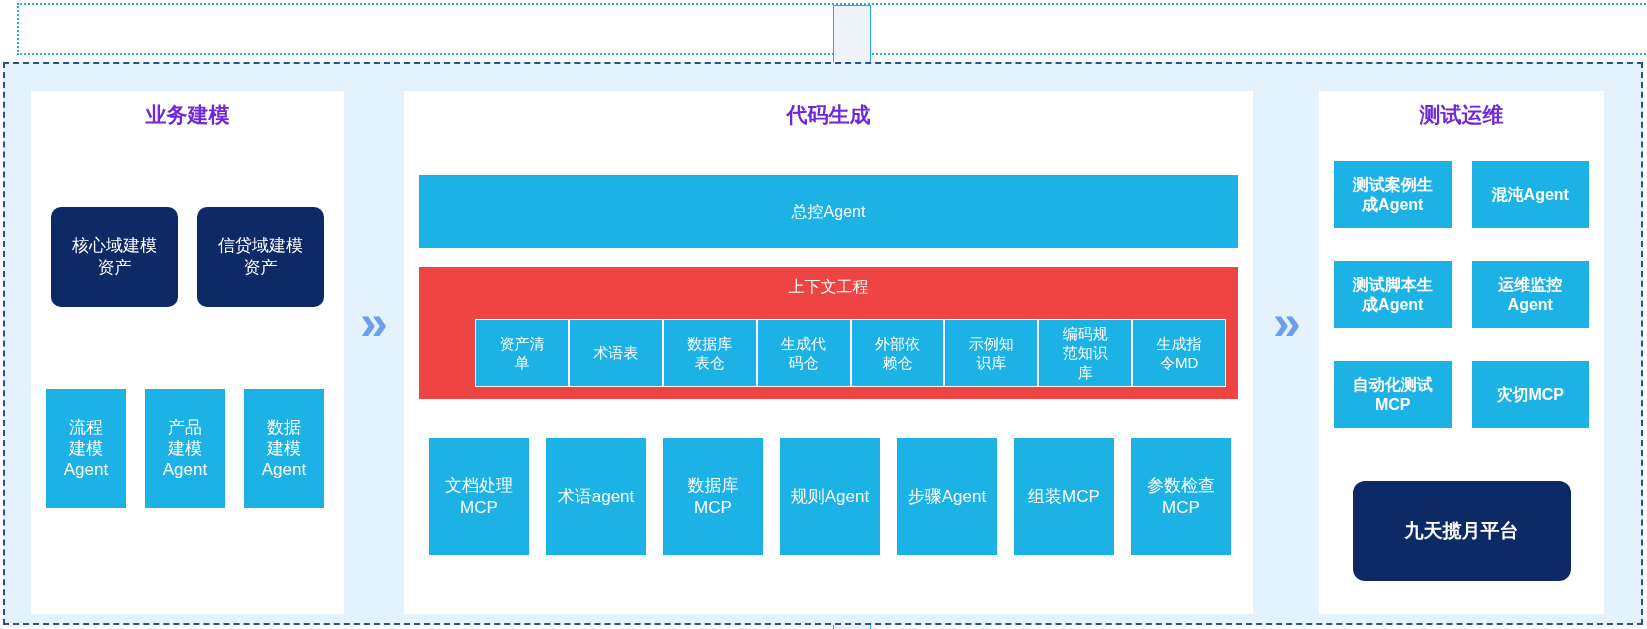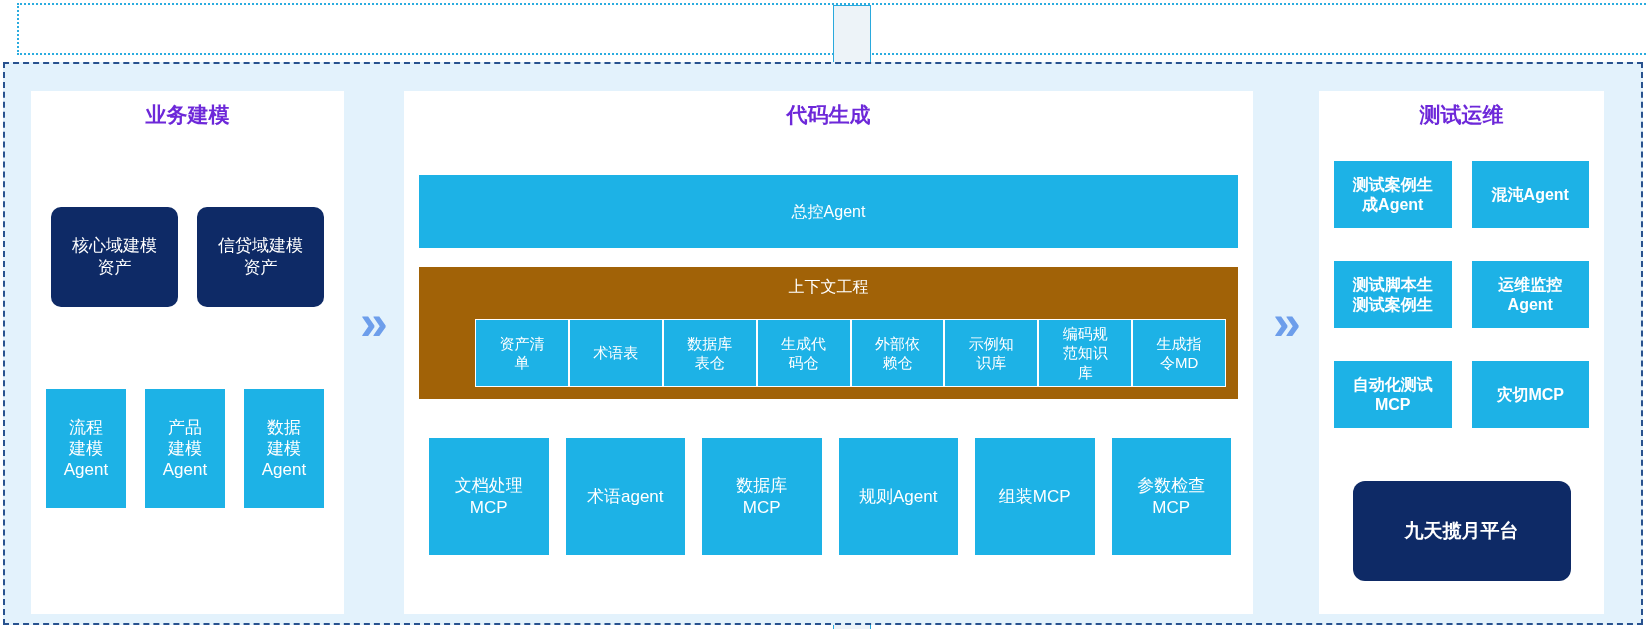--- a/index.html
+++ b/index.html
@@ -47,21 +47,21 @@
   .panel-bm { left: 26px; width: 313px; }
   .bm-assets { display: flex; gap: 19px; padding: 4px 20px; margin-top: 70px; }
   .bm-assets .navybox { width: 128px; height: 100px; font-size: 17px; }
   .bm-agents { display: flex; gap: 19px; padding: 0 15px; margin-top: 78px; }
   .bm-agents .pbox { width: 80px; height: 119px; font-size: 17px; }
 
   
   .panel-cg { left: 399px; width: 849px; }
   .master-bar { margin: 42px 15px 0 15px; height: 73px; font-size: 16px; }
   .context-box {
-    margin: 19px 15px 0 15px; height: 132px; background: #a16207;
+    margin: 19px 15px 0 15px; height: 132px; background: #ef4444;
     padding: 10px 12px 0 12px;
   }
   .context-title { text-align: center; color: #ffffff; font-size: 16px; height: 22px; }
   .context-items { display: flex; margin-top: 20px; padding-left: 44px; }
   .context-items .pbox {
     flex: 1; height: 68px; font-size: 15px; border: 1.5px solid #ffffff; line-height: 1.3;
   }
   .worker-row { display: flex; gap: 17px; margin: 39px 22px 16px 25px; }
   .worker-row .pbox { flex: 1; height: 117px; font-size: 17px; }
 
@@ -145,38 +145,39 @@
 令MD</div>
         </div>
       </div>
       <div class="worker-row">
         <div class="pbox">文档处理
 MCP</div>
         <div class="pbox">术语agent</div>
         <div class="pbox">数据库
 MCP</div>
         <div class="pbox">规则Agent</div>
+        <div class="pbox">步骤Agent</div>
         <div class="pbox">组装MCP</div>
         <div class="pbox">参数检查
 MCP</div>
       </div>
     </div>
 
     <div class="flow-arrow flow-arrow-2">
       <span>»</span>
     </div>
 
     <div class="panel panel-to">
       <div class="panel-title">测试运维</div>
       <div class="ops-grid">
         <div class="pbox">测试案例生
 成Agent</div>
         <div class="pbox">混沌Agent</div>
         <div class="pbox">测试脚本生
-测试案例生</div>
+成Agent</div>
         <div class="pbox">运维监控
 Agent</div>
         <div class="pbox">自动化测试
 MCP</div>
         <div class="pbox">灾切MCP</div>
       </div>
       <div class="navybox platform-box">九天揽月平台</div>
     </div>
 
   </div>

